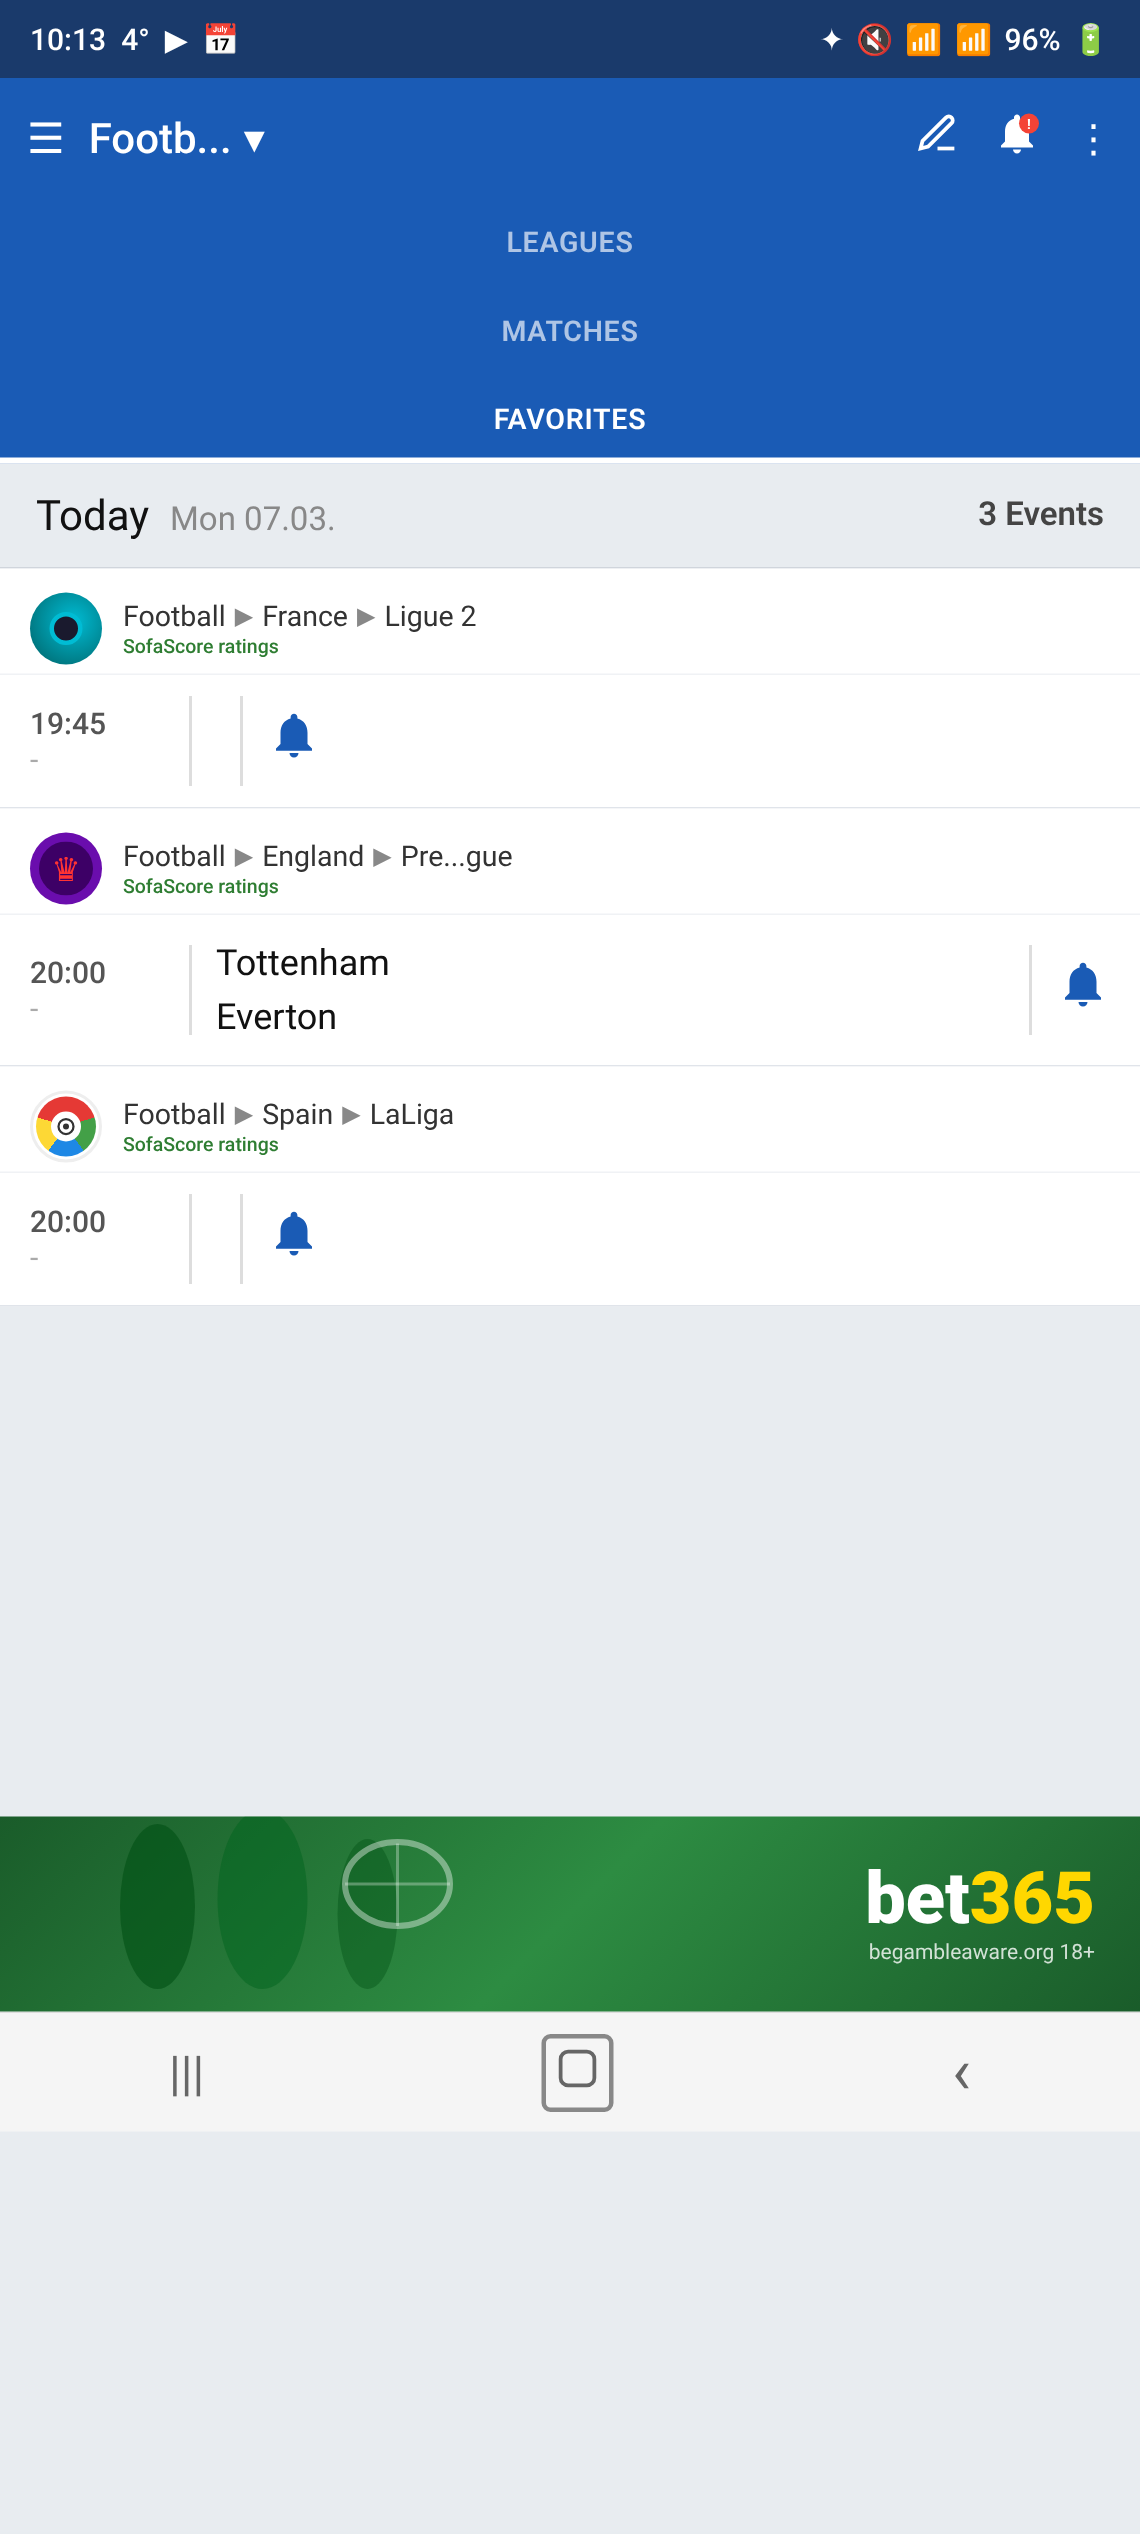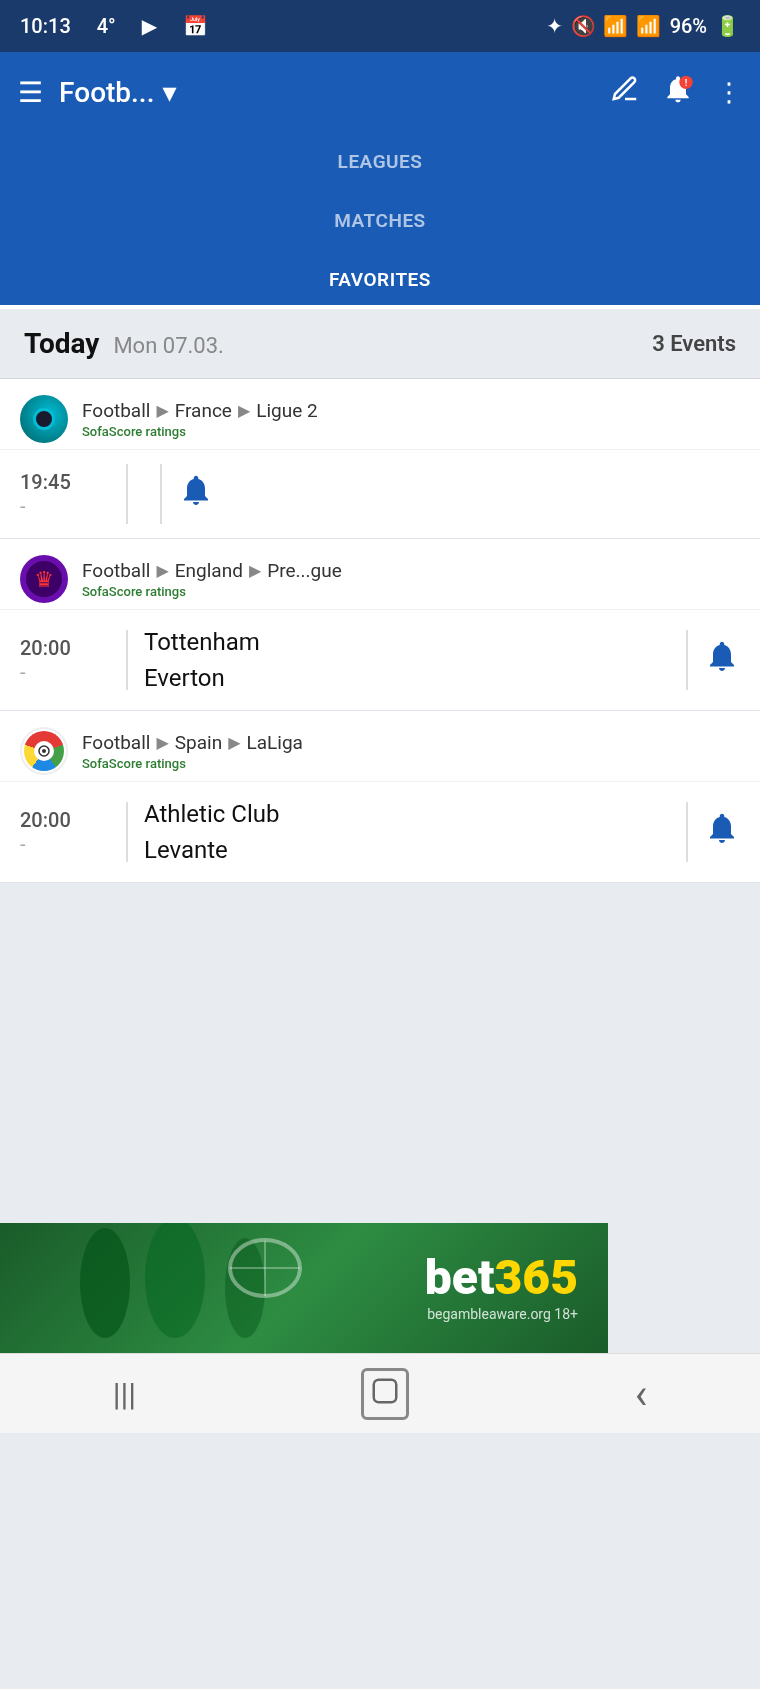--- a/index.html
+++ b/index.html
@@ -17,21 +17,21 @@
       background: #1a3a6b;
       color: white;
       display: flex;
       justify-content: space-between;
       align-items: center;
       padding: 8px 20px;
       font-size: 20px;
       font-weight: 500;
       height: 52px;
     }
-    .status-left { display: flex; align-items: center; gap: 26px; }
+    .status-left { display: flex; align-items: center; gap: 10px; }
     .status-right { display: flex; align-items: center; gap: 8px; }
 
     
     .header {
       background: #1a5bb5;
       display: flex;
       align-items: center;
       padding: 0 18px;
       height: 80px;
       gap: 16px;
@@ -90,21 +90,21 @@
     .date-header {
       background: #e8ecf0;
       display: flex;
       align-items: center;
       justify-content: space-between;
       padding: 18px 24px;
       border-bottom: 1px solid #d0d5dc;
     }
     .date-today {
       font-size: 28px;
-      font-weight: 700;
+      font-weight: 400;
       color: #111;
     }
     .date-sub {
       font-size: 22px;
       font-weight: 400;
       color: #888;
       margin-left: 10px;
     }
     .events-count {
       font-size: 22px;
@@ -208,21 +208,21 @@
 
     
     .empty-area {
       background: #e8ecf0;
       flex: 1;
       min-height: 340px;
     }
 
     
     .ad-banner {
-      width: 608px;
+      width: 760px;
       height: 130px;
       background: linear-gradient(135deg, #1a5c2a 0%, #2d8c42 50%, #1a5c2a 100%);
       display: flex;
       align-items: center;
       justify-content: flex-end;
       padding: 0 30px;
       position: relative;
       overflow: hidden;
     }
     .ad-banner-text {
@@ -478,24 +478,20 @@
       </div>
       <div class="sofascore-ratings">SofaScore ratings</div>
     </div>
   </div>
   <div class="match-row">
     <div class="match-time">
       <div class="match-time-top">20:00</div>
       <div class="match-time-dash">-</div>
     </div>
     <div class="match-divider"></div>
-    <div class="match-teams">
-      <div class="team-name">Athletic Club</div>
-      <div class="team-name">Levante</div>
-    </div>
     <div class="match-divider-right"></div>
     <div class="match-bell">
       <svg width="36" height="36" viewBox="0 0 24 24" fill="#1a5bb5">
         <path d="M12 22c1.1 0 2-.9 2-2h-4c0 1.1.9 2 2 2zm6-6V11c0-3.07-1.64-5.64-4.5-6.32V4c0-.83-.67-1.5-1.5-1.5s-1.5.67-1.5 1.5v.68C7.63 5.36 6 7.92 6 11v5l-2 2v1h16v-1l-2-2z"></path>
       </svg>
     </div>
   </div>
 </div>
 
 <div class="empty-area"></div>

